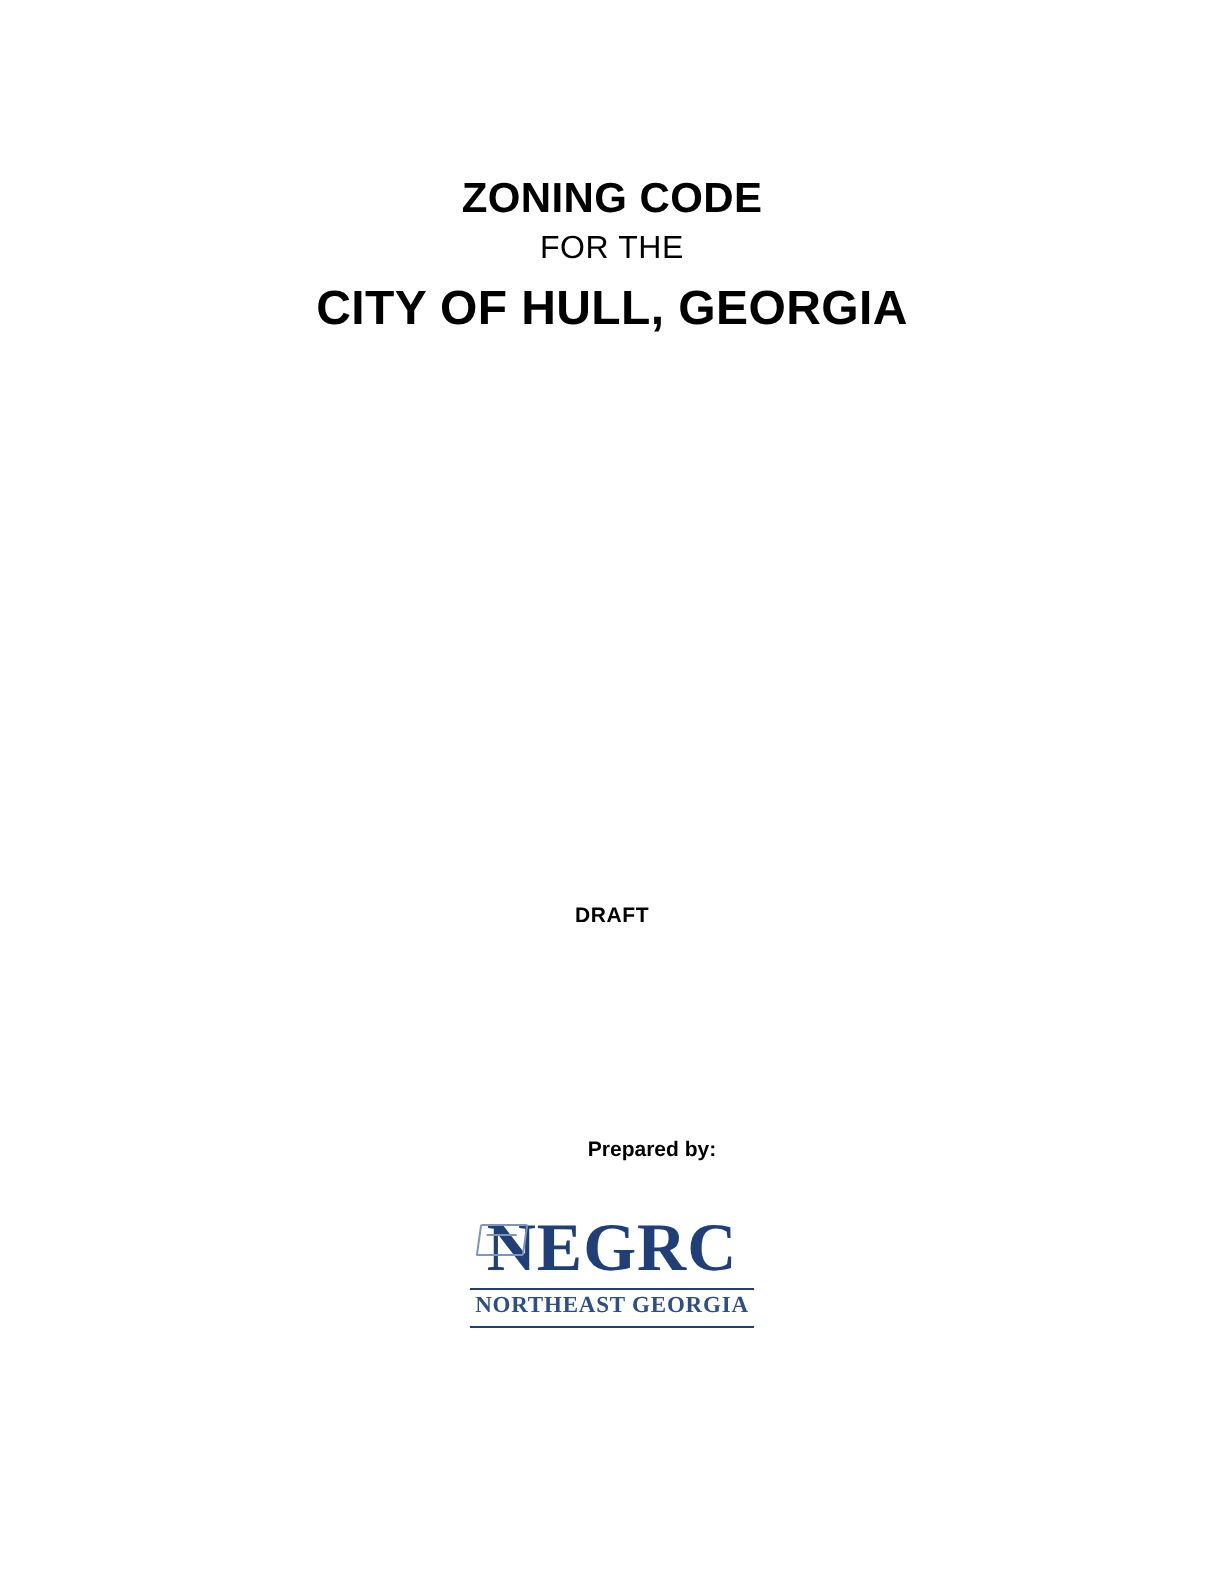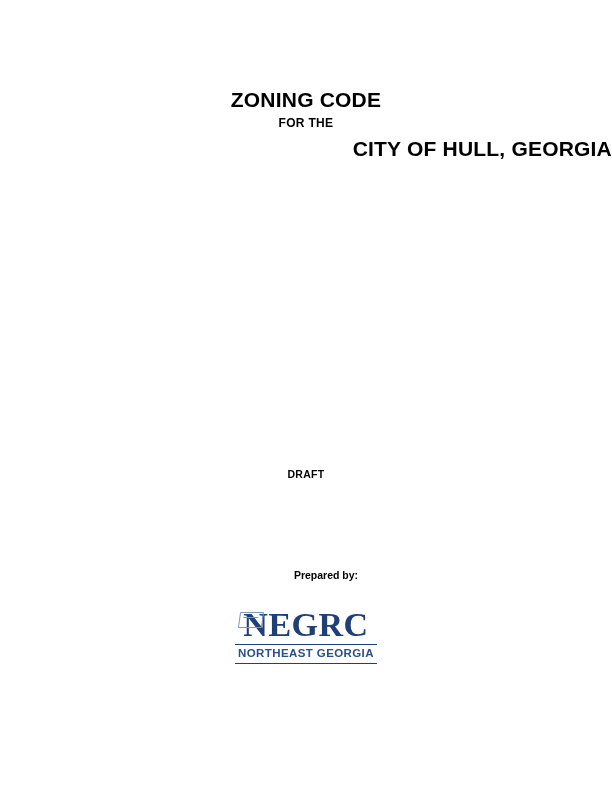--- a/index.html
+++ b/index.html
@@ -30,44 +30,43 @@
     text-align: center;
   }
   .title-main {
     font-size: 21px;
     font-weight: bold;
     letter-spacing: 0.2px;
     line-height: 1.15;
     margin: 0;
   }
   .title-for {
-    font-size: 12px;
-    font-weight: bold;
+    font-size: 16px;
+    font-weight: normal;
     letter-spacing: 0.3px;
     margin: 4px 0 0 0;
   }
   .title-sub {
-    font-size: 21px;
+    font-size: 24px;
     font-weight: bold;
     letter-spacing: 0.2px;
     margin: 7px 0 0 0;
-    text-align: right;
   }
   .draft-block {
     position: absolute;
     top: 452px;
     left: 0;
     width: 612px;
     text-align: center;
   }
   .draft-label {
     font-size: 10.5px;
     font-weight: bold;
     letter-spacing: 0.3px;
-    margin: 16px;
+    margin: 0;
   }
   .draft-date {
     font-size: 10.5px;
     font-weight: bold;
     letter-spacing: 0.2px;
     margin: 5px 0 0 0;
   }
   .prepared-block {
     position: absolute;
     top: 569px;
@@ -122,21 +121,21 @@
     line-height: 1;
     margin: 0;
   }
   .logo-rule {
     width: 100%;
     height: 1.4px;
     background: #1f3f76;
     margin: 2px 0 2px 0;
   }
   .logo-sub1, .logo-sub2 {
-    font-family: Liberation Sans, sans-serif;
+    font-family: Liberation Serif, serif;
     font-size: 11.5px;
     font-weight: bold;
     color: #2c4f87;
     letter-spacing: 0.4px;
     line-height: 1.18;
     margin: 0;
   }
   .logo-rule-bottom {
     width: 100%;
     height: 1.4px;

